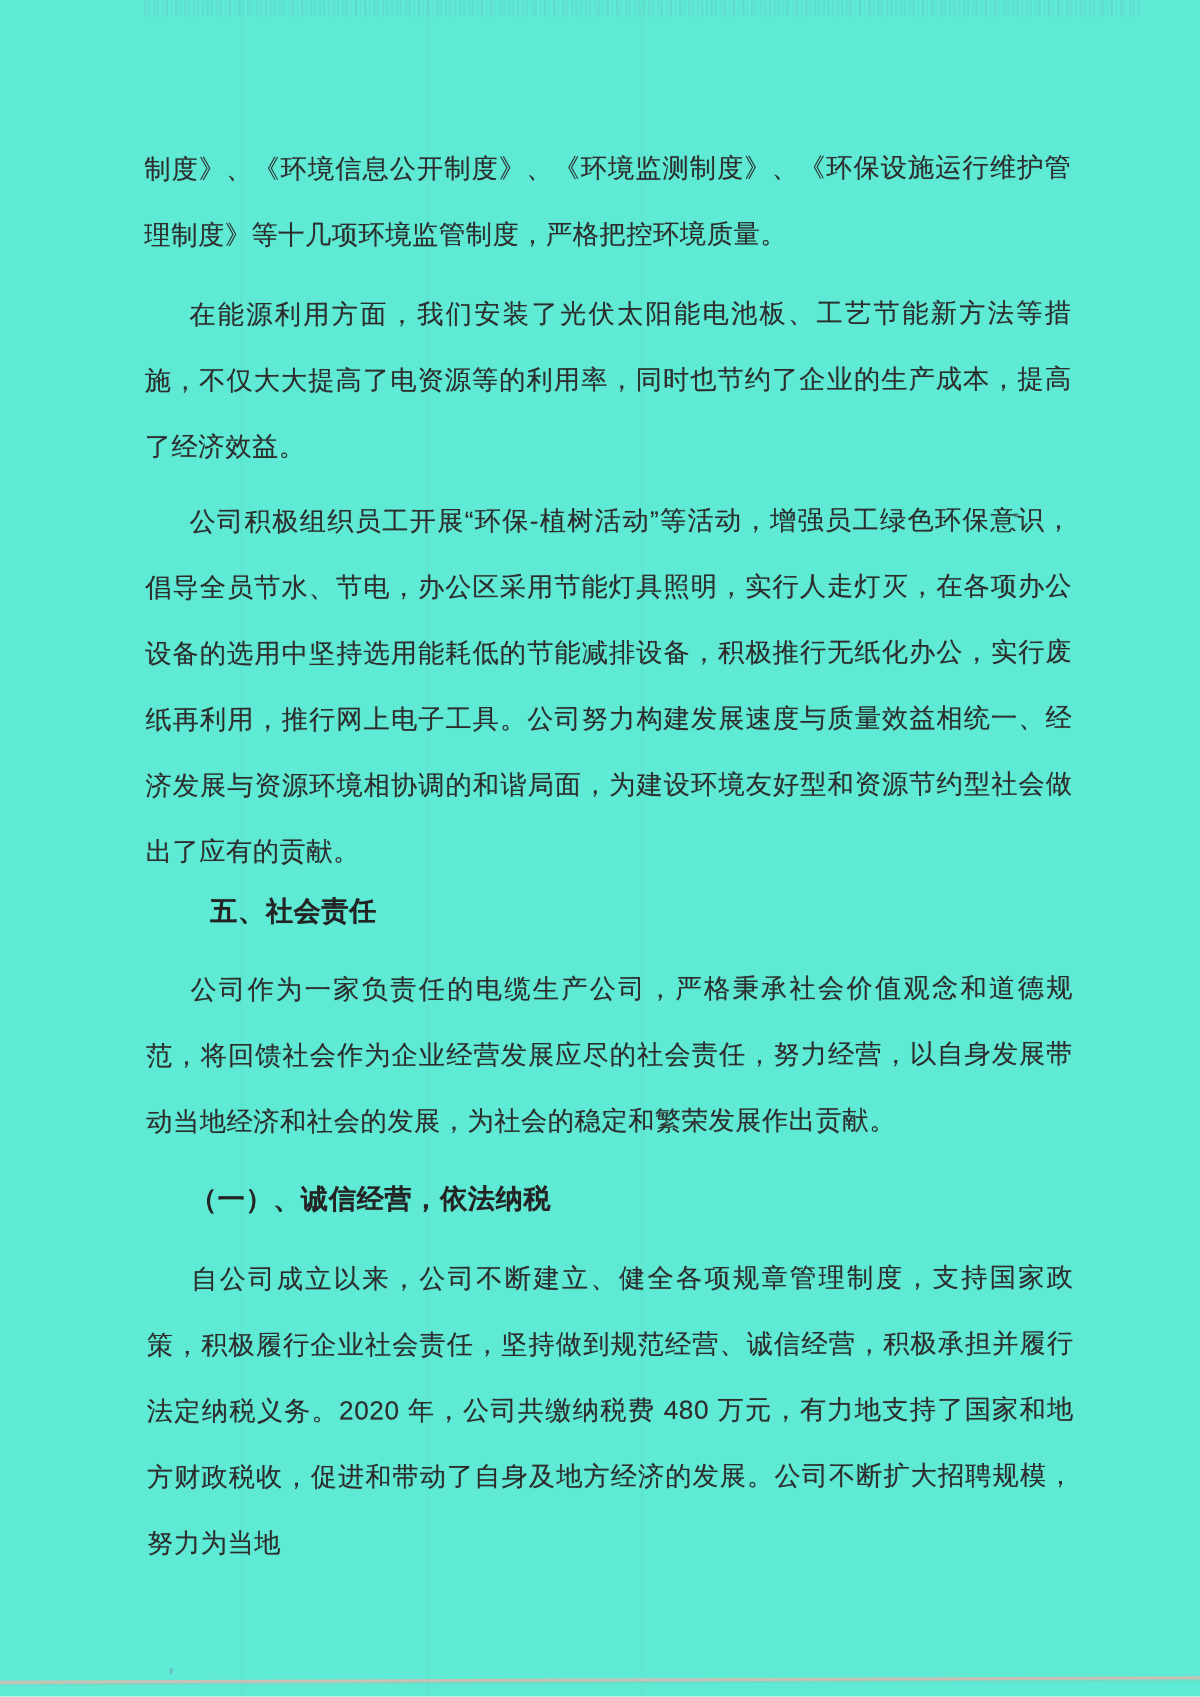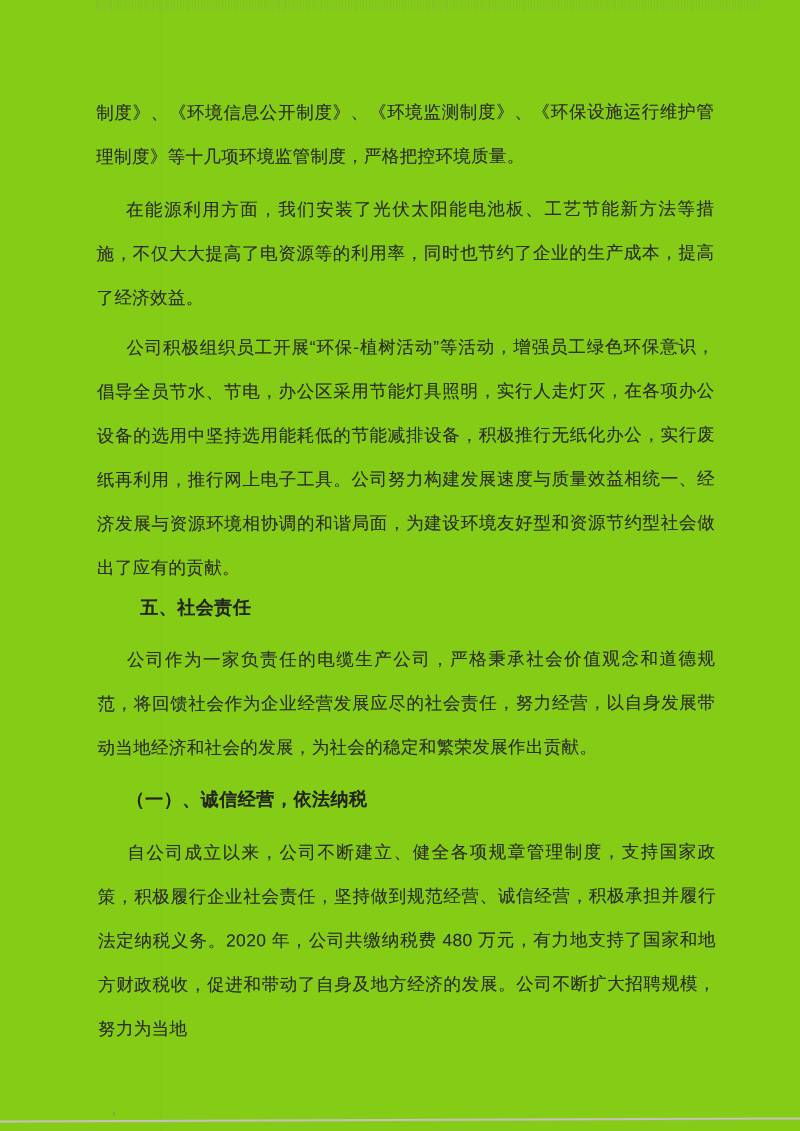--- a/index.html
+++ b/index.html
@@ -10,21 +10,21 @@
   body {
     width: 800px;
     height: 1131px;
     overflow: hidden;
     font-family: "Liberation Sans", "DejaVu Sans", sans-serif;
   }
   .scan-page {
     position: relative;
     width: 800px;
     height: 1131px;
-    background: #84cc16;
+    background: #5eead4;
     overflow: hidden;
   }
   
   .scan-noise-top {
     position: absolute;
     top: 0;
     left: 96px;
     width: 664px;
     height: 11px;
     background:

